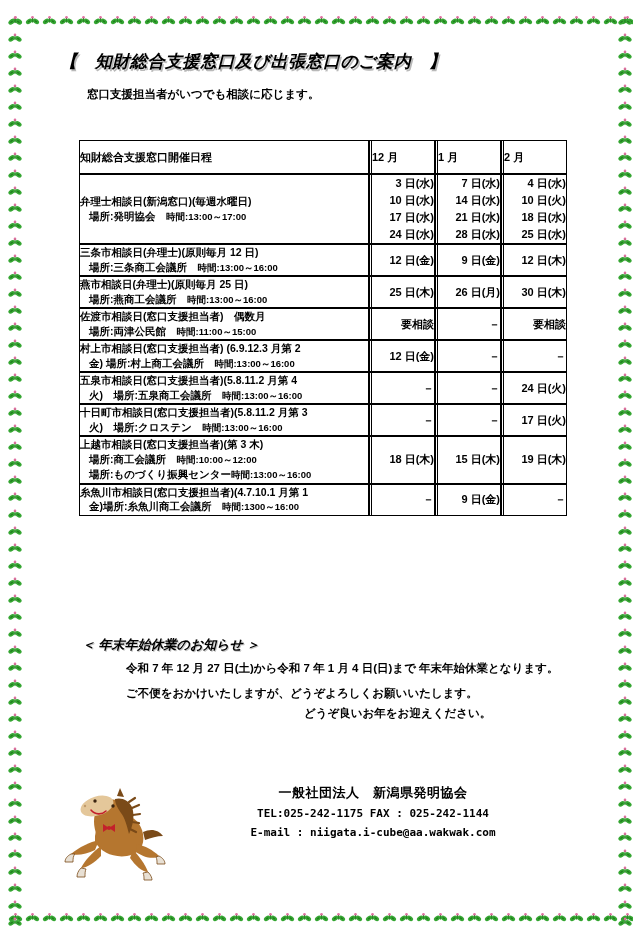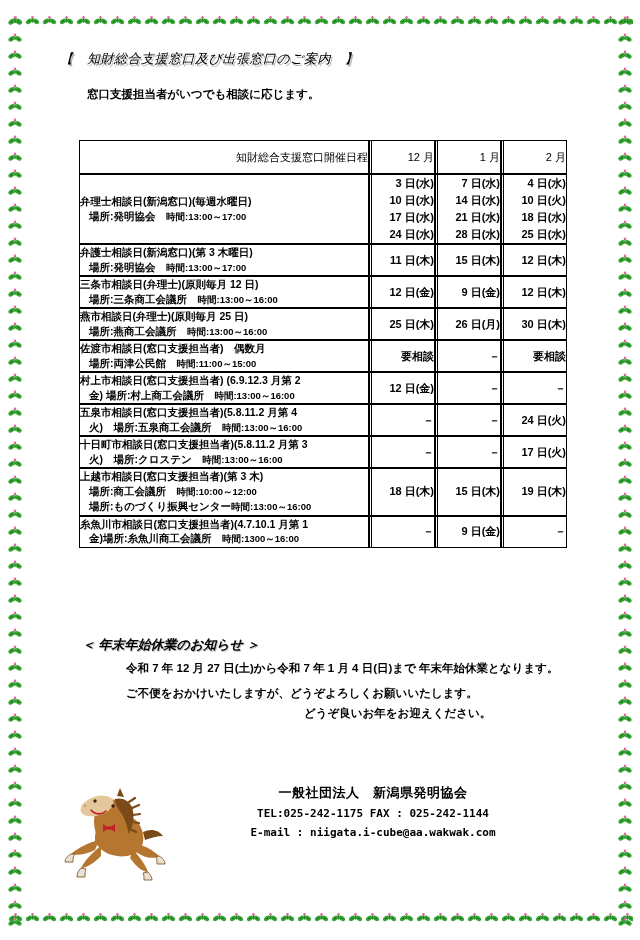--- a/index.html
+++ b/index.html
@@ -42,22 +42,22 @@
     width: 640px;
     height: 940px;
   }
 
   
   #doc-title {
     position: absolute;
     left: 60px;
     top: 50px;
     width: 360px;
-    font-size: 13px;
-    font-weight: normal;
+    font-size: 17px;
+    font-weight: bold;
     font-style: italic;
     letter-spacing: 0.5px;
     white-space: nowrap;
     text-shadow: 1.5px 1.5px 0 #b9b9b9;
   }
 
   
   #intro {
     position: absolute;
     left: 71px;
@@ -89,23 +89,22 @@
     vertical-align: middle;
     background: #fff;
   }
   
   .col-desc  { width: 290px; }
   .col-month { width: 66px; }
 
   #schedule-table th {
     height: 32px;
     font-size: 11px;
-    font-weight: 400;
-    text-align: right;
-    padding-left: 29px;
+    font-weight: 700;
+    text-align: left;
   }
   .sep-left { border-left: 3px double #000 !important; }
 
   .desc-cell {
     padding: 5px 4px 5px 7px;
     font-size: 10.5px;
     line-height: 14.5px;
     font-weight: 600;
     text-align: left;
   }
@@ -267,35 +266,20 @@
           </td>
           <td class="month-cell sep-left">
             <span class="d">4 日(水)</span>
             <span class="d">10 日(火)</span>
             <span class="d">18 日(水)</span>
             <span class="d">25 日(水)</span>
           </td>
         </tr>
         <tr>
           <td class="desc-cell">
-            <div>弁護士相談日(新潟窓口)(第 3 木曜日)</div>
-            <div class="sub"><span>場所:発明協会　</span><span class="tm">時間:13:00～17:00</span></div>
-          </td>
-          <td class="month-cell sep-left">
-            <span class="d">11 日(木)</span>
-          </td>
-          <td class="month-cell sep-left">
-            <span class="d">15 日(木)</span>
-          </td>
-          <td class="month-cell sep-left">
-            <span class="d">12 日(木)</span>
-          </td>
-        </tr>
-        <tr>
-          <td class="desc-cell">
             <div>三条市相談日(弁理士)(原則毎月 12 日)</div>
             <div class="sub"><span>場所:三条商工会議所　</span><span class="tm">時間:13:00～16:00</span></div>
           </td>
           <td class="month-cell sep-left">
             <span class="d">12 日(金)</span>
           </td>
           <td class="month-cell sep-left">
             <span class="d">9 日(金)</span>
           </td>
           <td class="month-cell sep-left">

